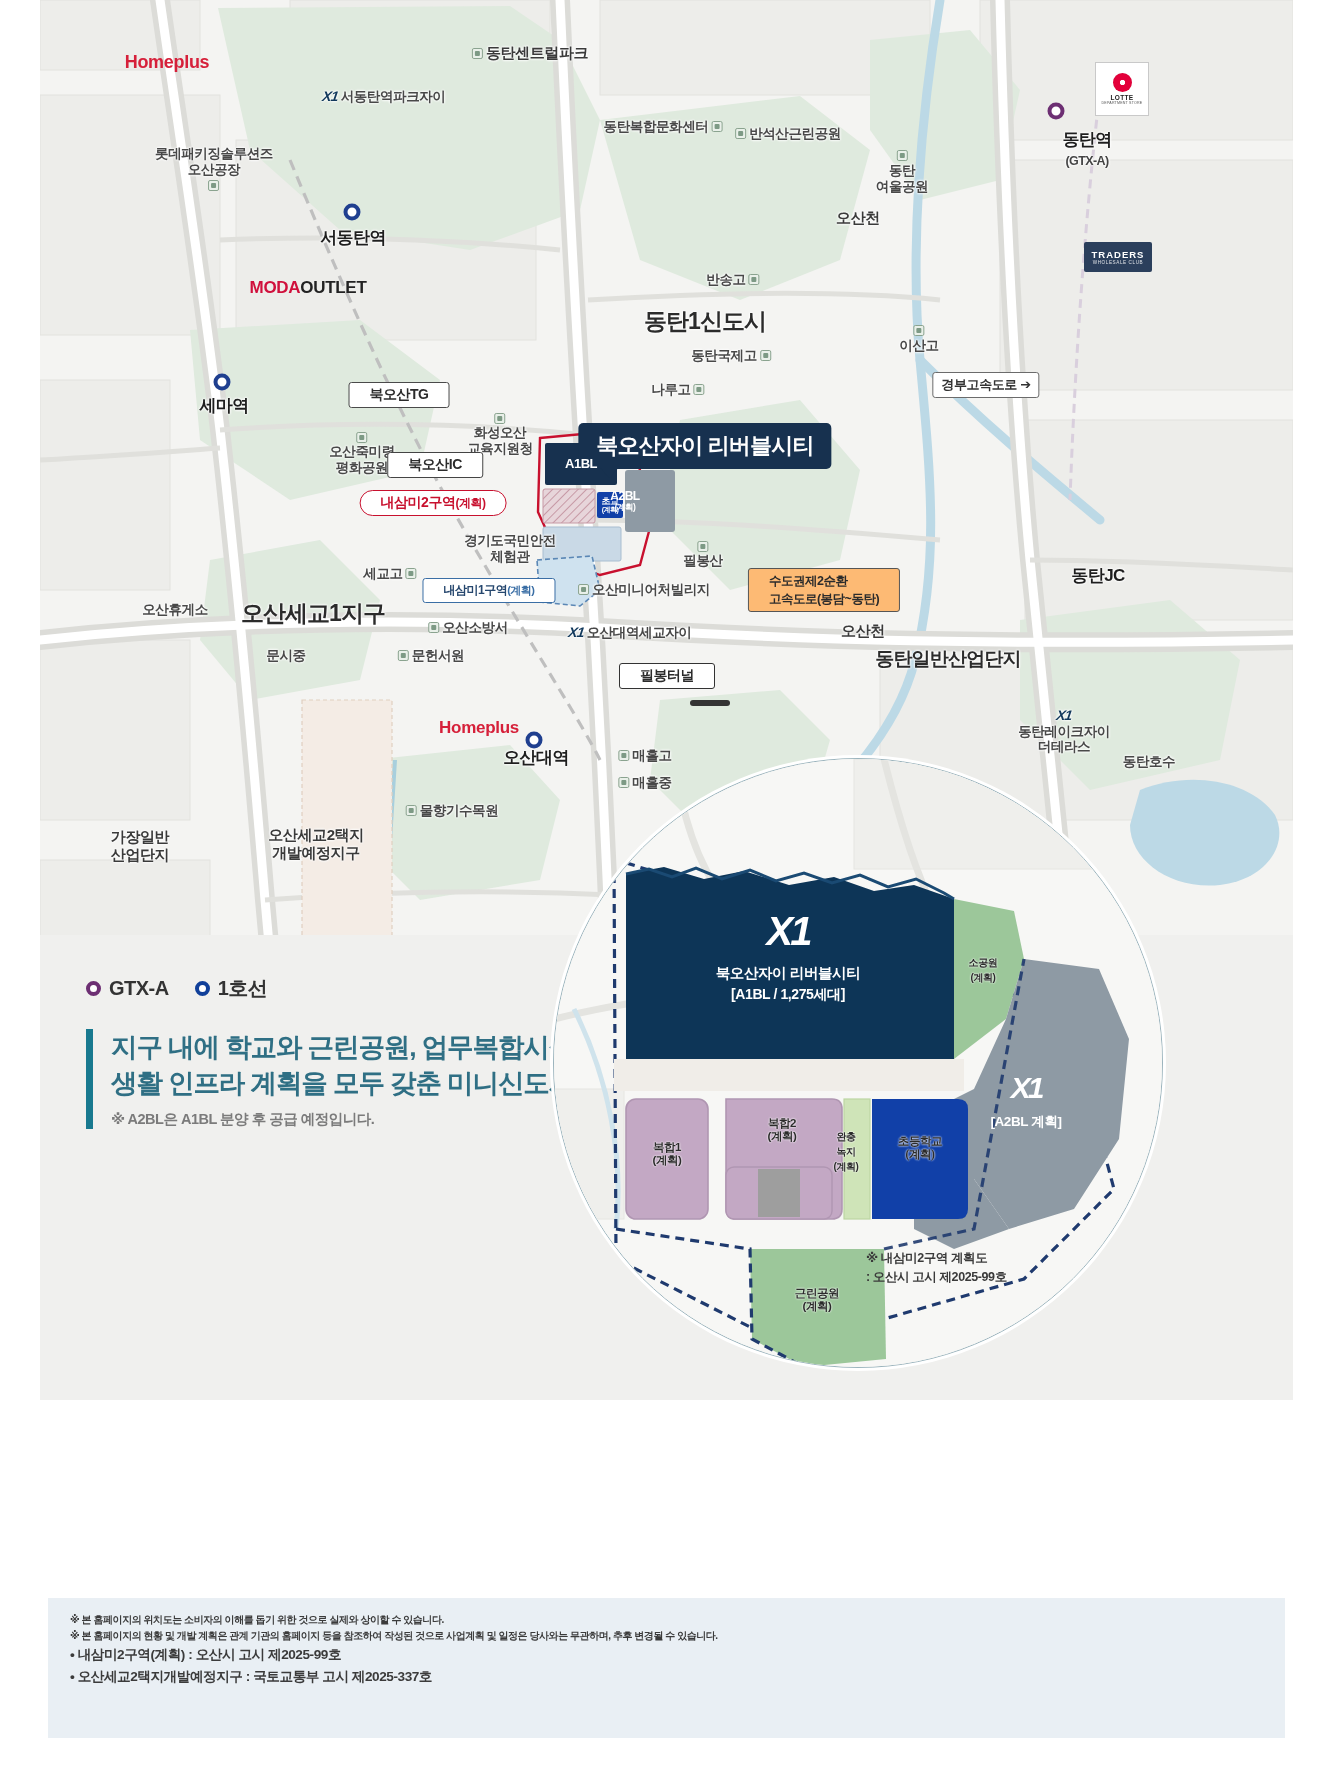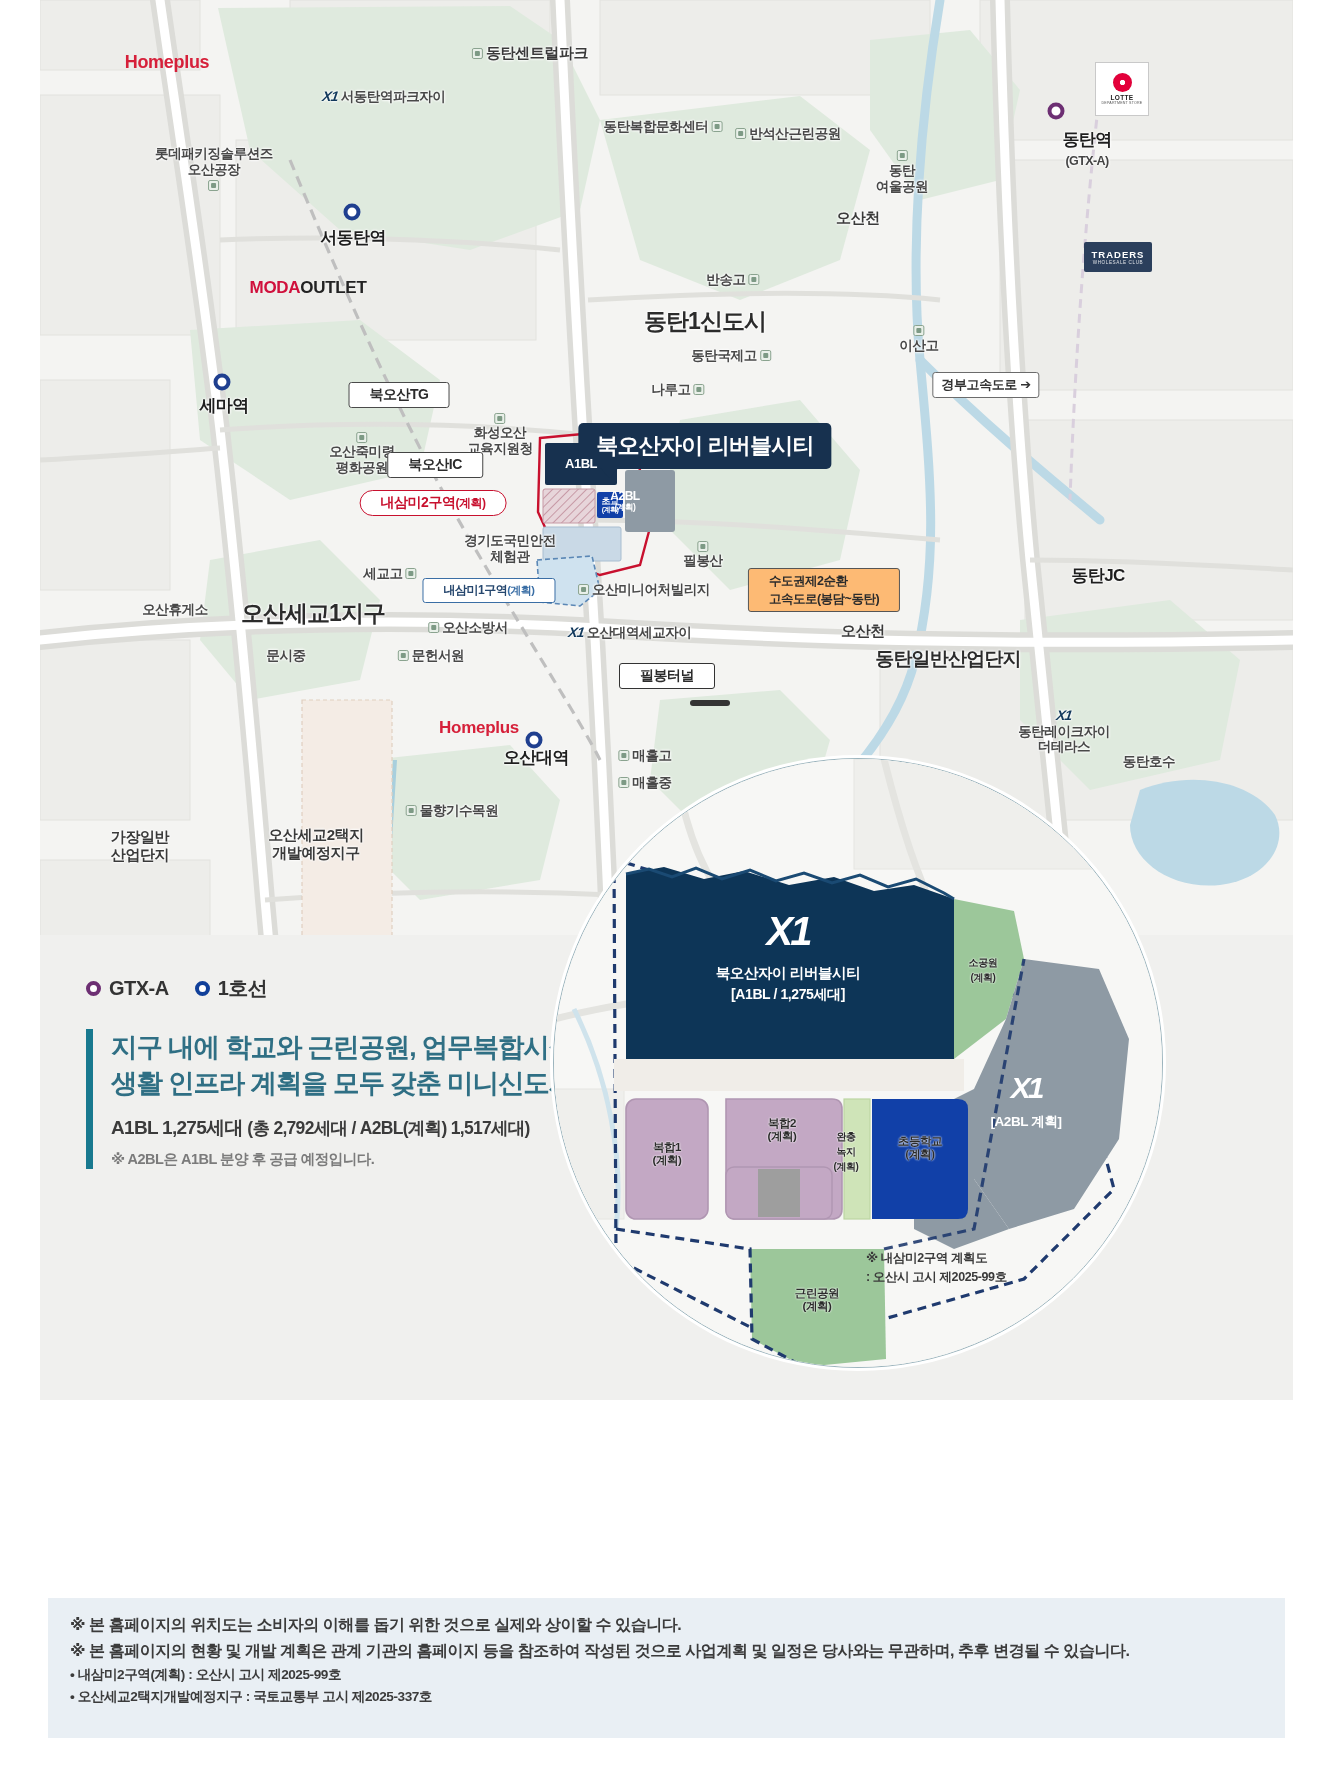--- a/index.html
+++ b/index.html
@@ -263,21 +263,21 @@
 
   
   #footer {
     position: absolute;
     left: 48px; top: 1598px;
     width: 1237px; height: 140px;
     background: #e9eff4;
     padding: 14px 22px;
   }
   .fl {
-    font-size: 16px; color: #3b3b3b; line-height: 1.62;
+    font-size: 10px; color: #3b3b3b; line-height: 1.62;
     letter-spacing: -0.45px; font-weight: 600;
     white-space: pre;
   }
   .fl.b { font-size: 13.6px; }
 </style>
 </head>
 <body>
 
 <div id="page">
 
@@ -521,24 +521,20 @@
       </div>
       <div class="legend-item">
         <span class="legend-dot l1"></span>
         <span class="legend-lb">1호선</span>
       </div>
     </div>
 
     <div class="headline-wrap">
       <div class="headline">지구 내에 학교와 근린공원, 업무복합시설 등
 생활 인프라 계획을 모두 갖춘 미니신도시</div>
-      <div class="sub-line">
-        <span>A1BL 1,275세대</span>
-        <span class="paren">(총 2,792세대 / A2BL(계획) 1,517세대)</span>
-      </div>
       <div class="note-line">※ A2BL은 A1BL 분양 후 공급 예정입니다.</div>
     </div>
   </div>
 
   <div id="inset">
     <svg id="inset-svg" viewBox="0 0 610 610">
 
       <rect x="0" y="0" width="610" height="610" fill="#f7f7f5"></rect>
       <g fill="#efefec" stroke="#e6e6e2" stroke-width="1">
         <rect x="300" y="0" width="310" height="110"></rect>

